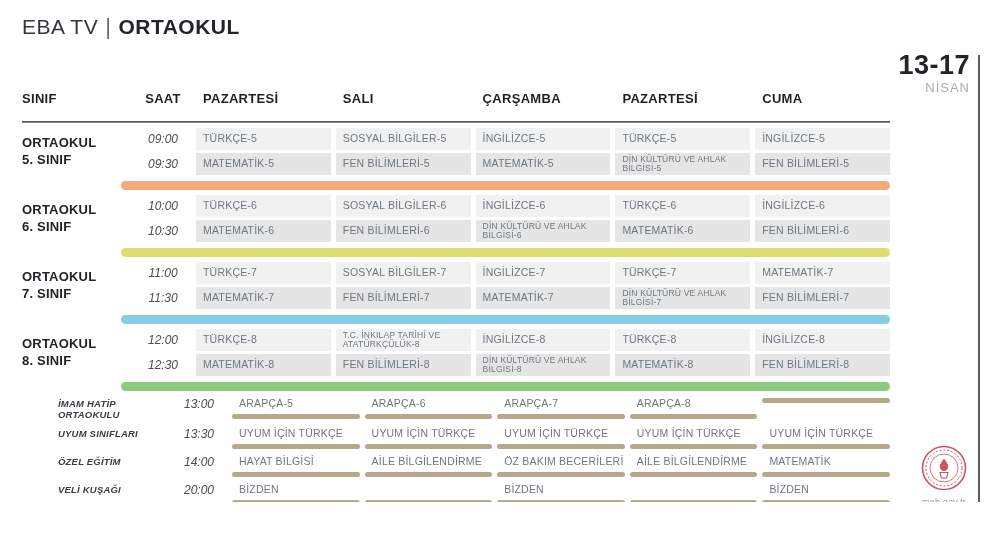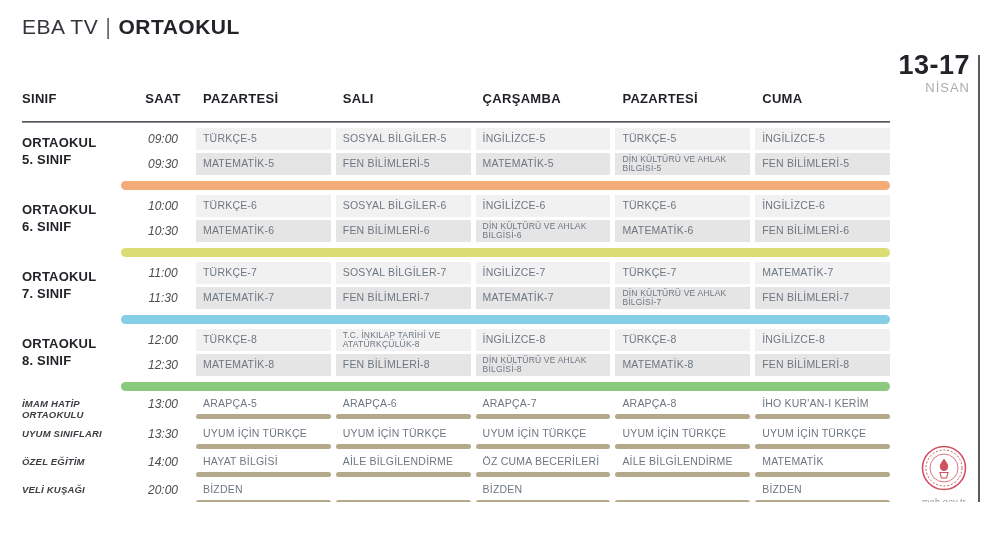--- a/index.html
+++ b/index.html
@@ -36,21 +36,21 @@
   .cell.r1 { background:#f1f1f2; }
   .cell.r2 { background:#e5e5e6; }
   .cell.sm { font-size:8.5px; }
   .sepbar { height:9px; border-radius:4.5px; margin:6px 0 1px 99px; }
   .bar-orange { background:#f3ab77; }
   .bar-lime   { background:#d9dd74; }
   .bar-blue   { background:#86cde6; }
   .bar-green  { background:#8bc97c; }
 
   
-  .srow { margin-top:4px; align-items:start; }
+  .srow { margin-top:4px; align-items:start;margin-left:36px; }
   .slabel { font-size:9.5px; font-weight:700; font-style:italic; color:#3c3c42; line-height:1.2; letter-spacing:.2px; padding-top:3px; }
   .srow .time { padding-top:2px; }
   .cellwrap { }
   .scell { height:16px; display:flex; align-items:center; padding-left:7px; font-size:10.5px; color:#6d7780; letter-spacing:.2px; }
   .tanbar { height:5px; border-radius:3px; background:#b5a98c; margin-top:3px; }
   .bline { margin-top:5px; height:2px; border-top:1.5px solid #55565b; border-bottom:1px solid #9b9ca0; width:840px; }
 
   
   .tekrar { position:absolute; left:65px; top:504px; display:flex; gap:8px; }
   .tekrar .mark { width:9px; height:27px; border-radius:4px; background:#c9d336; }
@@ -183,21 +183,20 @@
         </div>
       <div class="cellwrap">
           <div class="scell">ARAPÇA-7</div>
           <div class="tanbar"></div>
         </div>
       <div class="cellwrap">
           <div class="scell">ARAPÇA-8</div>
           <div class="tanbar"></div>
         </div>
       <div class="cellwrap">
-          <div class="scell">İHO KUR'AN-I KERİM</div>
           <div class="tanbar"></div>
         </div>
     </div>
 
     <div class="grid srow">
       <div class="slabel">UYUM SINIFLARI</div>
       <div class="time">13:30</div>
       <div class="cellwrap">
           <div class="scell">UYUM İÇİN TÜRKÇE</div>
           <div class="tanbar"></div>
@@ -225,21 +224,21 @@
       <div class="time">14:00</div>
       <div class="cellwrap">
           <div class="scell">HAYAT BİLGİSİ</div>
           <div class="tanbar"></div>
         </div>
       <div class="cellwrap">
           <div class="scell">AİLE BİLGİLENDİRME</div>
           <div class="tanbar"></div>
         </div>
       <div class="cellwrap">
-          <div class="scell">ÖZ CUMA BECERİLERİ</div>
+          <div class="scell">ÖZ BAKIM BECERİLERİ</div>
           <div class="tanbar"></div>
         </div>
       <div class="cellwrap">
           <div class="scell">AİLE BİLGİLENDİRME</div>
           <div class="tanbar"></div>
         </div>
       <div class="cellwrap">
           <div class="scell">MATEMATİK</div>
           <div class="tanbar"></div>
         </div>

